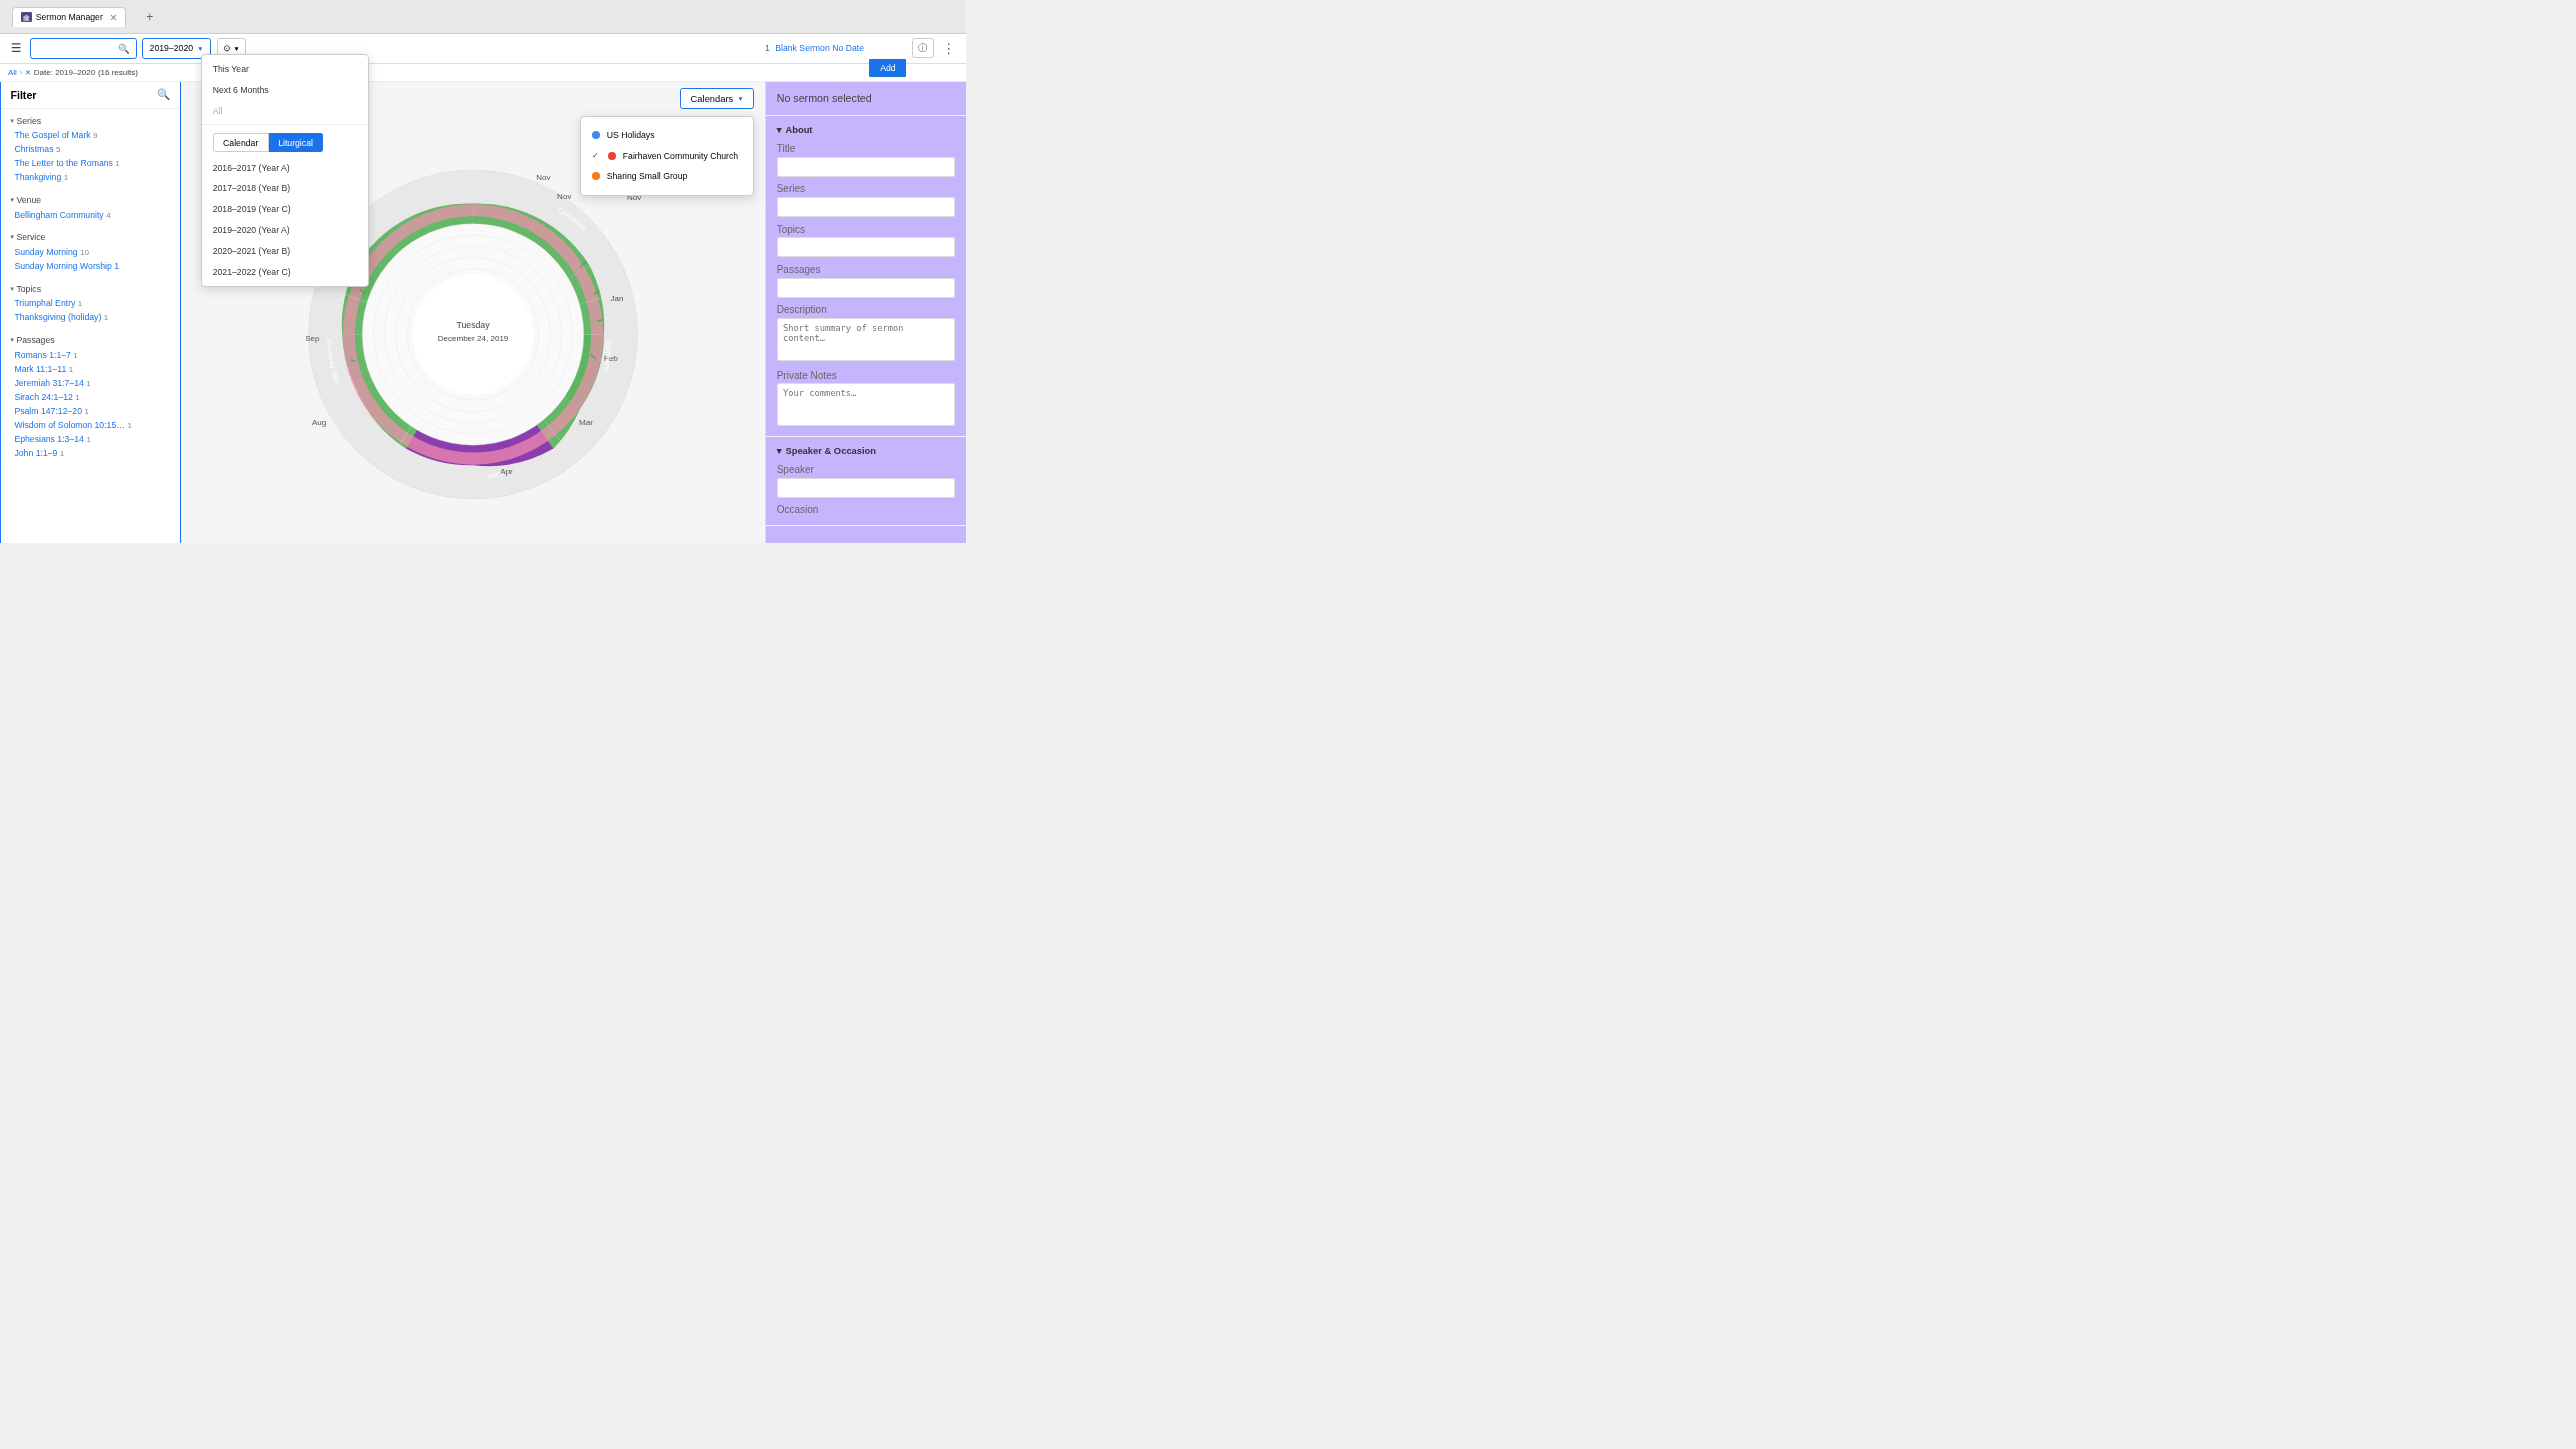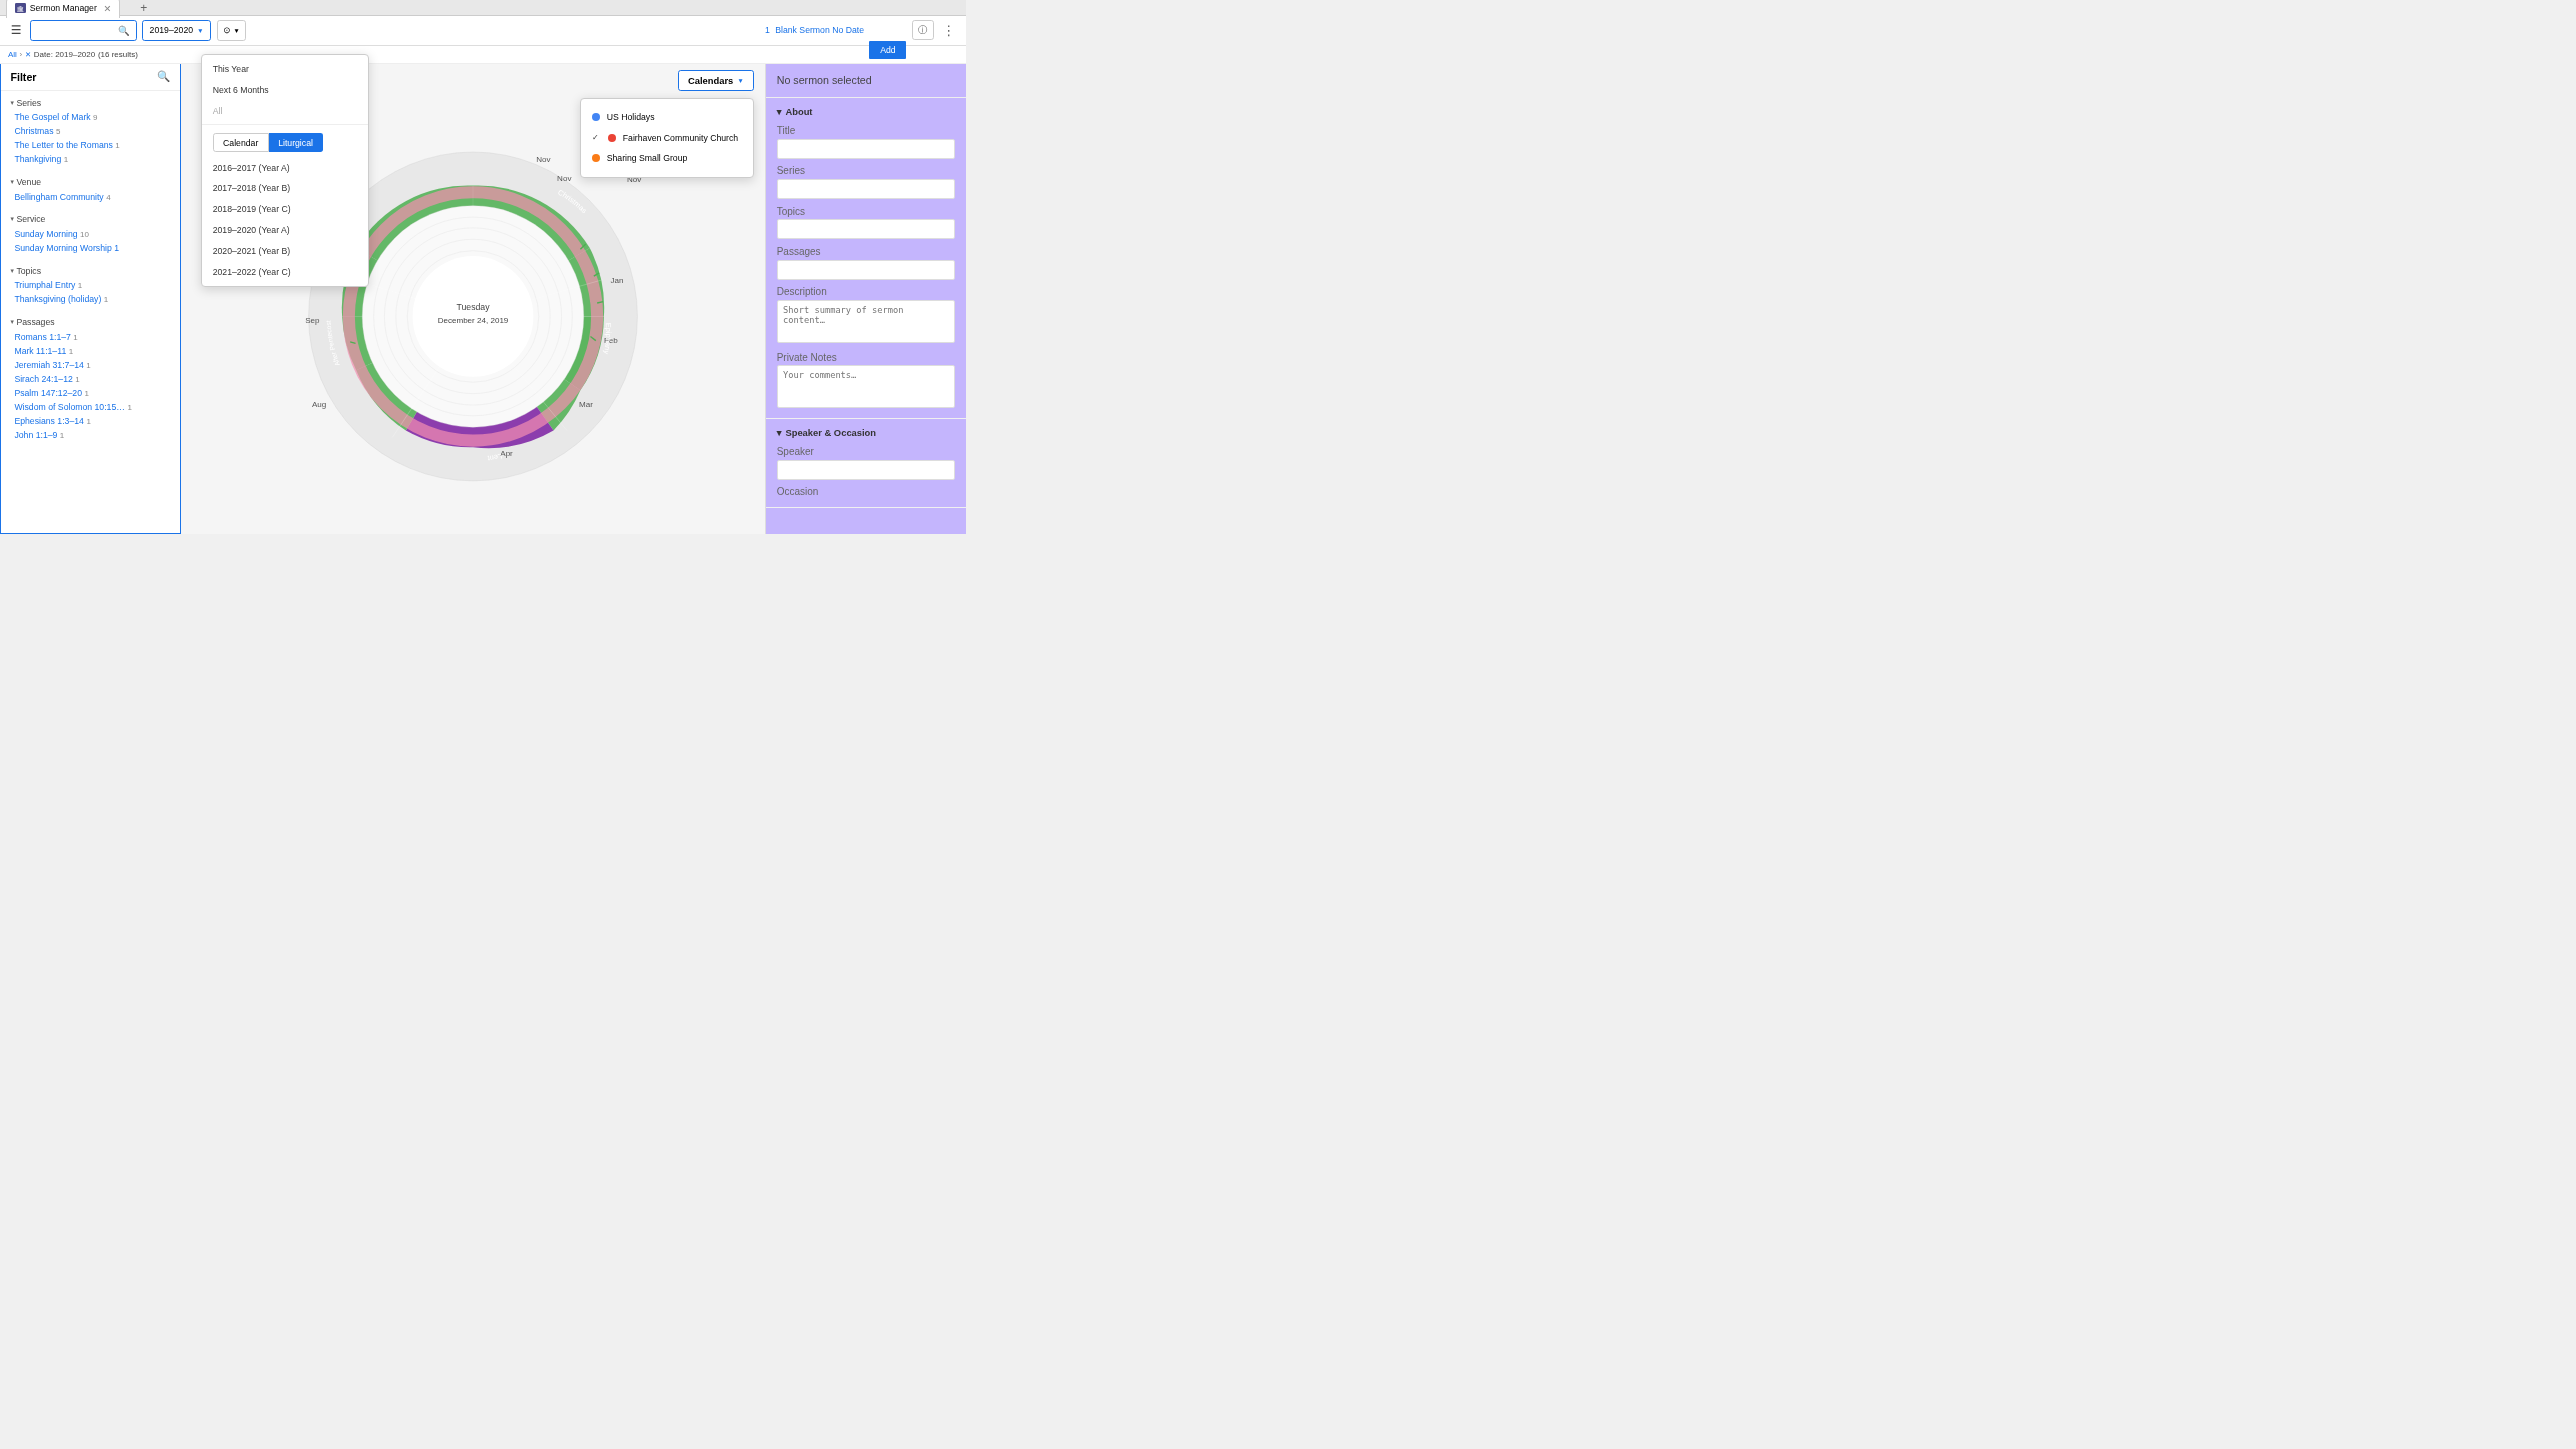--- a/index.html
+++ b/index.html
@@ -1,20 +1,20 @@
 <!DOCTYPE html>
 <html style="font-size:10.7px"><head>
   <meta charset="utf-8">
   <style>
     * { box-sizing: border-box; margin: 0; padding: 0; }
     body { font-family: -apple-system, BlinkMacSystemFont, 'Segoe UI', Arial, sans-serif; background: #f0f0f0; font-size: 9.4px; overflow: hidden; width: 966px; height: 543px; }
 
     
     .tab-bar {
-      display: flex; align-items: center; background: #e8e8e8; height: 16px; padding: 0 6px; gap: 16px; border-bottom: 0.7px solid #ccc;
+      display: flex; align-items: center; background: #e8e8e8; height: 34px; padding: 0 12px; gap: 16px; border-bottom: 0.7px solid #ccc;
     }
     .tab {
       display: flex; align-items: center; background: #fff; border: 0.7px solid #ccc; border-bottom: none; border-radius: 4px 4px 0 0; padding: 2.7px 8px; gap: 4px; height: 20px; font-size: 8.7px;
     }
     .tab-icon { width: 10.7px; height: 10.7px; background: #4a4a8a; border-radius: 1.3px; display: flex; align-items: center; justify-content: center; color: #fff; font-size: 6px; }
     .tab-close { color: #888; cursor: pointer; font-size: 9.4px; margin-left: 2.7px; }
     .tab-add { background: none; border: none; color: #666; font-size: 12px; cursor: pointer; padding: 0 4px; }
 
     
     .toolbar {
@@ -66,21 +66,21 @@
     .filter-item .count { color: #888; font-size: 8px; }
 
     
     .calendar-area { flex: 1; background: #f5f5f5; position: relative; overflow: hidden; }
 
     
     .calendar-header {
       display: flex; align-items: center; justify-content: flex-end; padding: 6.7px 10.7px;
     }
     .calendars-btn {
-      display: flex; align-items: center; border: 1.3px solid #1a73e8; border-radius: 2.7px; padding: 4px 9.4px; gap: 4px; cursor: pointer; background: #fff; font-size: 9.4px; font-weight: 700;
+      display: flex; align-items: center; border: 1.3px solid #1a73e8; border-radius: 2.7px; padding: 4px 9.4px; gap: 4px; cursor: pointer; background: #fff; font-size: 9.4px; font-weight: 400;
     }
 
     
     .circular-calendar { position: absolute; top: 50%; left: 50%; transform: translate(-50%, -45%); width: 349px; height: 349px; }
 
     
     .right-panel { width: 201px; min-width: 201px; background: #c4b5fd; border-left: 0.7px solid #ddd; overflow-y: auto; flex-shrink: 0; }
     .right-panel-title { padding: 10.7px; font-size: 10.7px; font-weight: 500; color: #444; border-bottom: 0.7px solid #eee; }
     .right-section { padding: 8px 10.7px; border-bottom: 0.7px solid #f0f0f0; }
     .right-section-header { display: flex; align-items: center; gap: 4px; font-size: 9.4px; font-weight: 600; color: #333; margin-bottom: 8px; cursor: pointer; }

